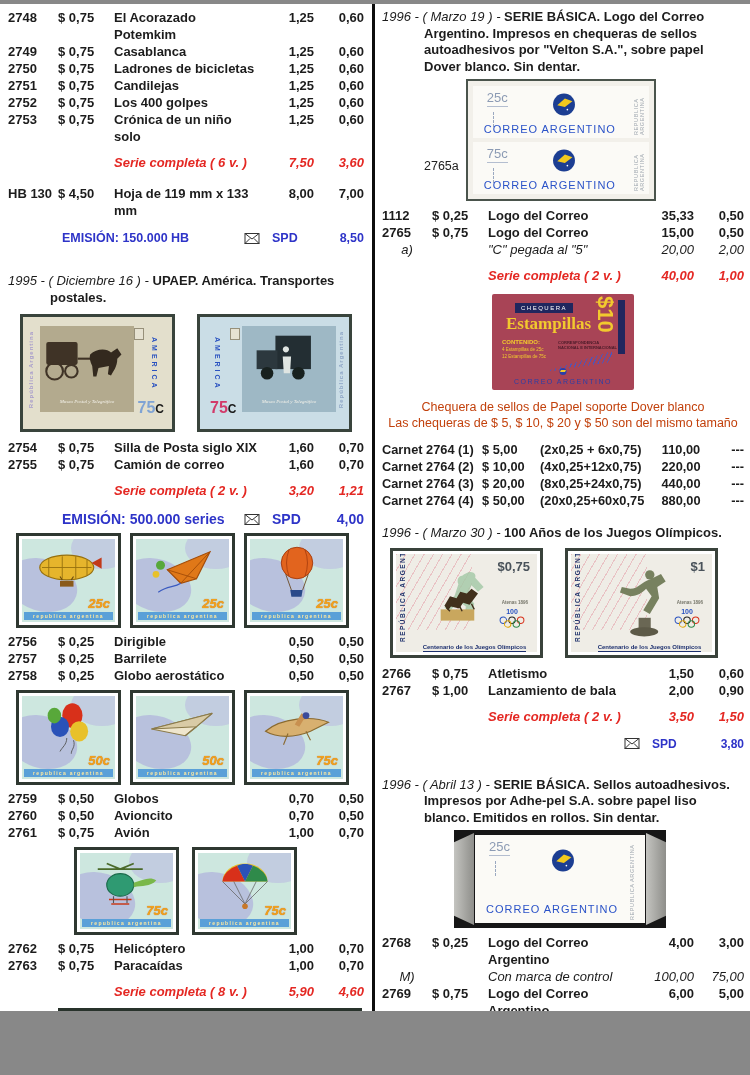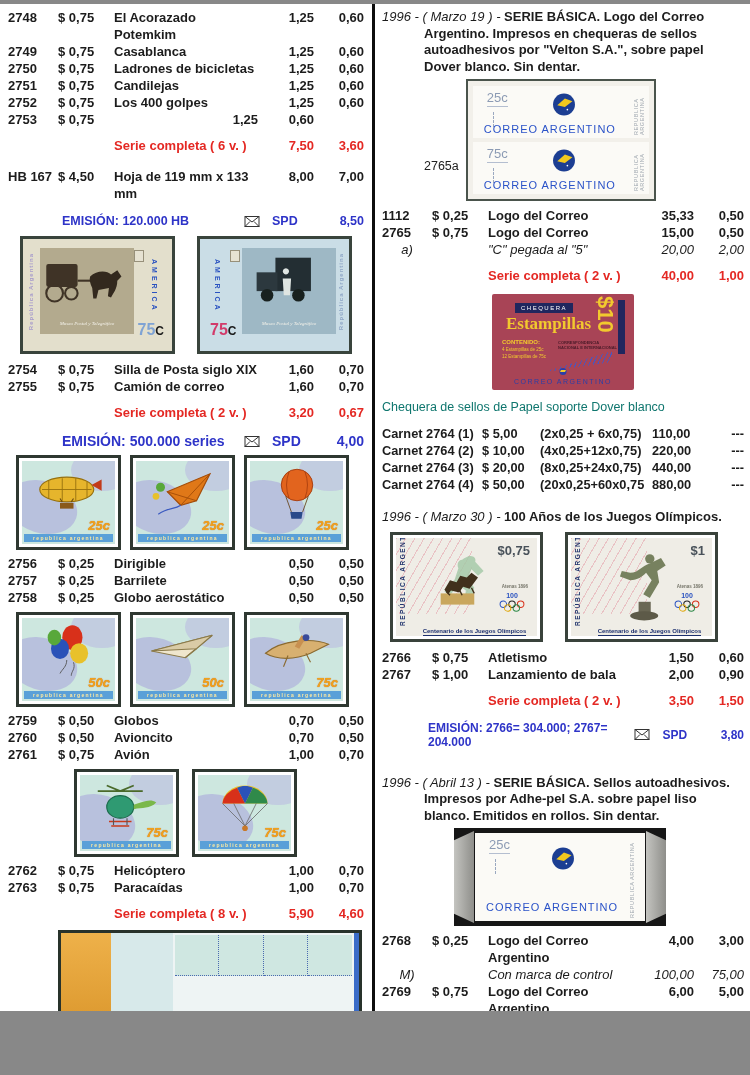--- a/index.html
+++ b/index.html
@@ -12,38 +12,38 @@
   .col-left{position:absolute;left:0;top:0;width:372px;padding:5px 8px 0 8px}
   .col-right{position:absolute;left:377px;top:0;width:373px;padding:5px 6px 0 5px}
   .divider{position:absolute;left:372px;top:0;width:3px;height:1040px;background:#0d0d0d}
   .pageno{position:absolute;left:0;right:0;top:1050px;text-align:center;font-size:13px;color:#222}
 
   
   .lrow{display:grid;grid-template-columns:50px 56px 1fr 56px 50px;font-weight:700;
         font-size:13px;line-height:17px;color:var(--ink)}
   .lrow .p1,.lrow .p2{text-align:right}
   .lrow.serie{margin-top:9px}
-  .lrow.serie .desc,.lrow.serie .p1,.lrow.serie .p2{color:var(--red);}
+  .lrow.serie .desc,.lrow.serie .p1,.lrow.serie .p2{color:var(--red);font-style:italic}
   .lrow.sub{font-weight:400;font-style:italic}
   .lrow.sub .num{text-align:center}
   .emis{display:flex;align-items:center;font-size:12.5px;font-weight:700;color:var(--blue);
         padding-left:54px;margin-top:12px}
   .emis .gap{flex:1}
   .emis .env{margin:0 12px 0 6px}
   .emis .spd{width:44px}
   .emis .pr{width:48px;text-align:right}
   .hdr{font-size:13px;line-height:16.5px;padding-left:42px;text-indent:-42px}
   .hdr .d{font-style:italic}
   .hdr .t{font-weight:700}
 
   .crow{display:grid;grid-template-columns:100px 58px 1fr 58px 34px;font-weight:700;
         font-size:12.8px;line-height:17px}
-  .crow .p1{text-align:left}
+  .crow .p1{text-align:center}
   .crow .p2{text-align:right}
-  .capt{font-size:12.5px;color:#0f766e;line-height:16px}
+  .capt{text-align:center;font-size:12.5px;color:#c2410c;line-height:16px}
 
   
   .stamprow{display:flex;gap:9px;margin-top:6px}
   .cstamp{width:105px;height:95px;border:3px solid #2f3831;background:#fff;padding:3px;flex:none}
   .cin{position:relative;width:100%;height:100%;background:#cde7df;overflow:hidden}
   .cin .blob1{position:absolute;width:72px;height:52px;left:-16px;top:20px;background:#a7a3da;
               border-radius:50%;opacity:.55;transform:rotate(18deg)}
   .cin .blob2{position:absolute;width:62px;height:42px;right:-18px;top:-12px;background:#b8b4e2;
               border-radius:50%;opacity:.5}
   .cin .art{position:absolute;left:11px;top:5px;width:72px;height:56px}
@@ -265,53 +265,57 @@
           <span class="num">2752</span>
           <span class="val">$ 0,75</span>
           <span class="desc">Los 400 golpes</span>
           <span class="p1">1,25</span>
           <span class="p2">0,60</span>
         </div>
 
         <div class="lrow">
           <span class="num">2753</span>
           <span class="val">$ 0,75</span>
+          <span class="desc">Crónica de un niño solo</span>
           <span class="p1">1,25</span>
           <span class="p2">0,60</span>
         </div>
       </div>
 
     <div class="lrow serie">
       <span class="num"></span>
         <span class="val"></span>
       <span class="desc">Serie completa  ( 6 v. )</span>
       <span class="p1">7,50</span>
       <span class="p2">3,60</span>
     </div>
 
     <div class="lrow" style="margin-top:14px">
-      <span class="num">HB 167</span>
+      <span class="num">HB 130</span>
       <span class="val">$ 4,50</span>
       <span class="desc">Hoja de 119 mm x 133 mm</span>
       <span class="p1">8,00</span>
       <span class="p2">7,00</span>
     </div>
 
     <div class="emis">
-      <span class="lab">EMISIÓN: 120.000 HB</span>
+      <span class="lab">EMISIÓN: 150.000 HB</span>
       <span class="gap"></span>
       <span class="env">
           <svg width="16" height="11">
             <use href="#sym-envelope"></use>
           </svg>
         </span>
       <span class="spd">SPD</span>
       <span class="pr">8,50</span>
     </div>
 
+    <p class="hdr" style="margin-top:28px">
+      <span class="d">1995 - ( Diciembre 16 ) - </span><span class="t">UPAEP. América. Transportes postales.</span>
+    </p>
 
     <div class="stamprow" style="margin-top:8px;padding-left:12px;gap:22px">
       <div class="ustamp l">
         <span class="country vlr">República Argentina</span>
         <div class="uphoto">
           <svg viewBox="0 0 90 60">
             <rect x="6" y="14" width="30" height="22" rx="2" fill="#3f3326"></rect>
             <circle cx="14" cy="42" r="8" fill="none" stroke="#3f3326" stroke-width="2"></circle>
             <circle cx="30" cy="42" r="6" fill="none" stroke="#3f3326" stroke-width="2"></circle>
             <path d="M36 30h12" stroke="#3f3326" stroke-width="2"></path>
@@ -358,21 +362,21 @@
           <span class="p1">1,60</span>
           <span class="p2">0,70</span>
         </div>
       </div>
 
     <div class="lrow serie">
       <span class="num"></span>
         <span class="val"></span>
       <span class="desc">Serie completa  ( 2 v. )</span>
       <span class="p1">3,20</span>
-      <span class="p2">0,67</span>
+      <span class="p2">1,21</span>
     </div>
 
     <div class="emis" style="font-size:14px">
       <span class="lab">EMISIÓN: 500.000 series</span>
       <span class="gap"></span>
       <span class="env">
           <svg width="16" height="11">
             <use href="#sym-envelope"></use>
           </svg>
         </span>
@@ -658,20 +662,21 @@
         <span>NACIONAL E INTERNACIONAL</span>
       </span>
       <span class="cq-bar"></span>
       <span class="cq-val">$10</span>
       <span class="cq-hatch"></span>
       <span class="cq-dot"></span>
       <span class="cq-correo">CORREO ARGENTINO</span>
     </div>
 
     <p class="capt" style="margin-top:9px">Chequera de sellos de Papel soporte Dover blanco</p>
+    <p class="capt">Las chequeras de $ 5, $ 10, $ 20 y $ 50 son del mismo tamaño</p>
 
     <div style="margin-top:10px">
 
         <div class="crow">
           <span>Carnet 2764 (1)</span>
           <span>$  5,00</span>
           <span>(2x0,25 + 6x0,75)</span>
           <span class="p1">110,00</span>
           <span class="p2">---</span>
         </div>
@@ -769,21 +774,20 @@
 
     <div class="lrow serie">
       <span class="num"></span>
         <span class="val"></span>
       <span class="desc">Serie completa ( 2 v. )</span>
       <span class="p1">3,50</span>
       <span class="p2">1,50</span>
     </div>
 
     <div class="emis" style="padding-left:46px;font-size:12px">
-      <span class="lab">EMISIÓN: 2766= 304.000; 2767= 204.000</span>
       <span class="gap"></span>
       <span class="env">
           <svg width="16" height="11">
             <use href="#sym-envelope"></use>
           </svg>
         </span>
       <span class="spd">SPD</span>
       <span class="pr">3,80</span>
     </div>
 

